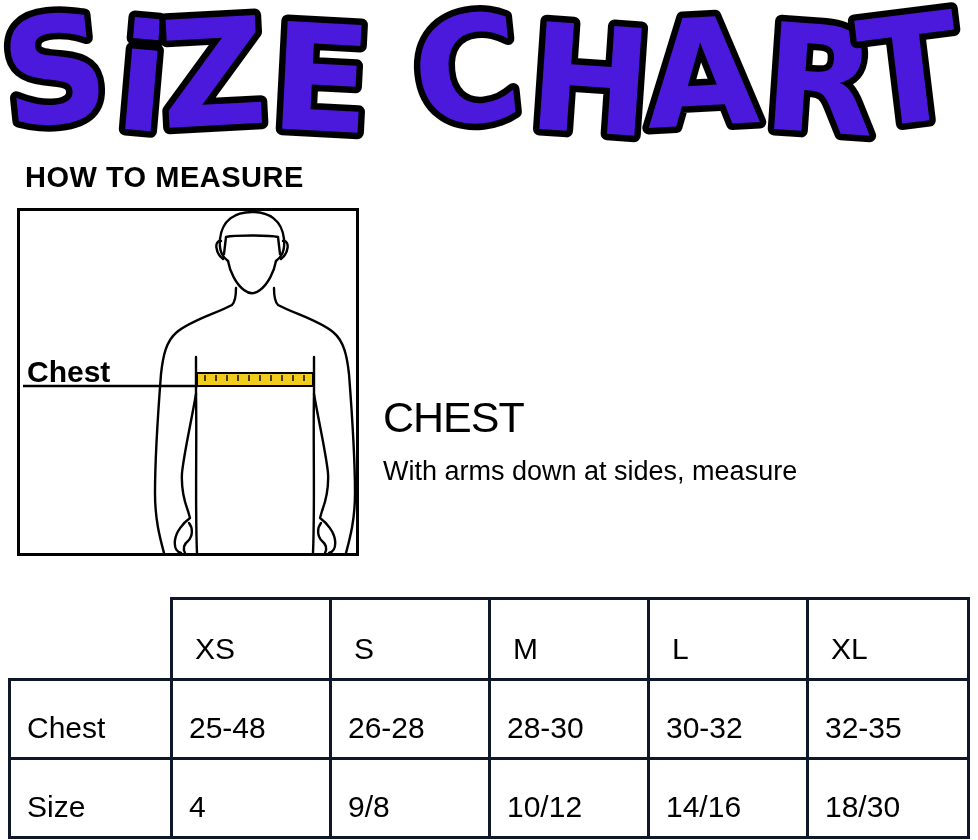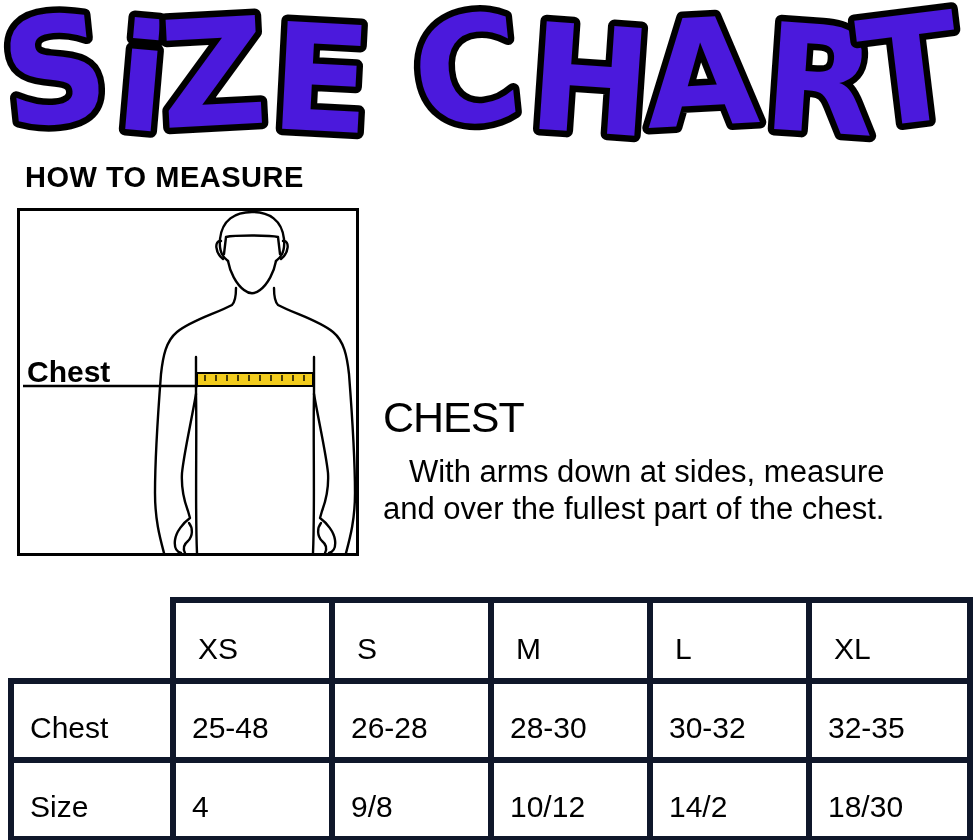--- a/index.html
+++ b/index.html
@@ -22,32 +22,31 @@
   
   .figure-svg{position:absolute;left:17px;top:208px;}
   
   .chest-heading{
     position:absolute;left:383px;top:393px;
     font-size:43px;font-weight:400;letter-spacing:-1px;
     white-space:nowrap;
   }
   .chest-paragraph{
     position:absolute;left:383px;top:453px;
-    font-size:31px;font-weight:400;line-height:37px;
+    font-size:27px;font-weight:400;line-height:37px;
     white-space:nowrap;
-    text-align:right;
   }
   
   table.size-table{
     position:absolute;left:8px;top:597px;
     border-collapse:collapse;table-layout:fixed;
     width:959px;
   }
   table.size-table td, table.size-table th{
-    border:6px solid #0f172a;
+    border:3px solid #0f172a;
     vertical-align:bottom;
     text-align:left;
     font-size:30px;font-weight:400;
     padding:0 0 12px 16px;
     overflow:hidden;white-space:nowrap;
   }
   table.size-table th{padding-left:22px;}
   table.size-table td.corner{border:none;}
   tr.head-row{height:81px;}
   tr.body-row{height:79px;}
@@ -93,21 +92,20 @@
     <rect x="180" y="165" width="116" height="13" stroke="#000" stroke-width="2" fill="#F2CC1D"></rect>
     <path stroke="#000" stroke-width="1.4" fill="none" d="M188 167v6 M199 167v6 M210 167v6 M221 167v6 M232 167v6 M243 167v6 M254 167v6 M265 167v6 M276 167v6 M287 167v6"></path>
 
     <path stroke="#000" stroke-width="2.4" d="M 6 178 L 181 178"></path>
     <text x="10" y="174" font-size="30" font-weight="600" fill="#000" font-family="Liberation Sans, sans-serif">Chest</text>
   </svg>
 
   <div class="chest-heading">CHEST</div>
   <div class="chest-paragraph">
     <div>With arms down at sides, measure</div>
-    <div>and over the fullest part of the chest.</div>
   </div>
 
   <table class="size-table">
     <colgroup>
       <col style="width:162px">
         <col style="width:159px">
         <col style="width:159px">
       <col style="width:159px">
         <col style="width:159px">
         <col style="width:161px">
@@ -127,19 +125,19 @@
       <td>26-28</td>
       <td>28-30</td>
       <td>30-32</td>
       <td>32-35</td>
     </tr>
     <tr class="body-row">
       <td>Size</td>
       <td>4</td>
       <td>9/8</td>
       <td>10/12</td>
-      <td>14/2</td>
+      <td>14/16</td>
       <td>18/30</td>
     </tr>
   </tbody>
     </table>
 
 </div>
 
 </body></html>

